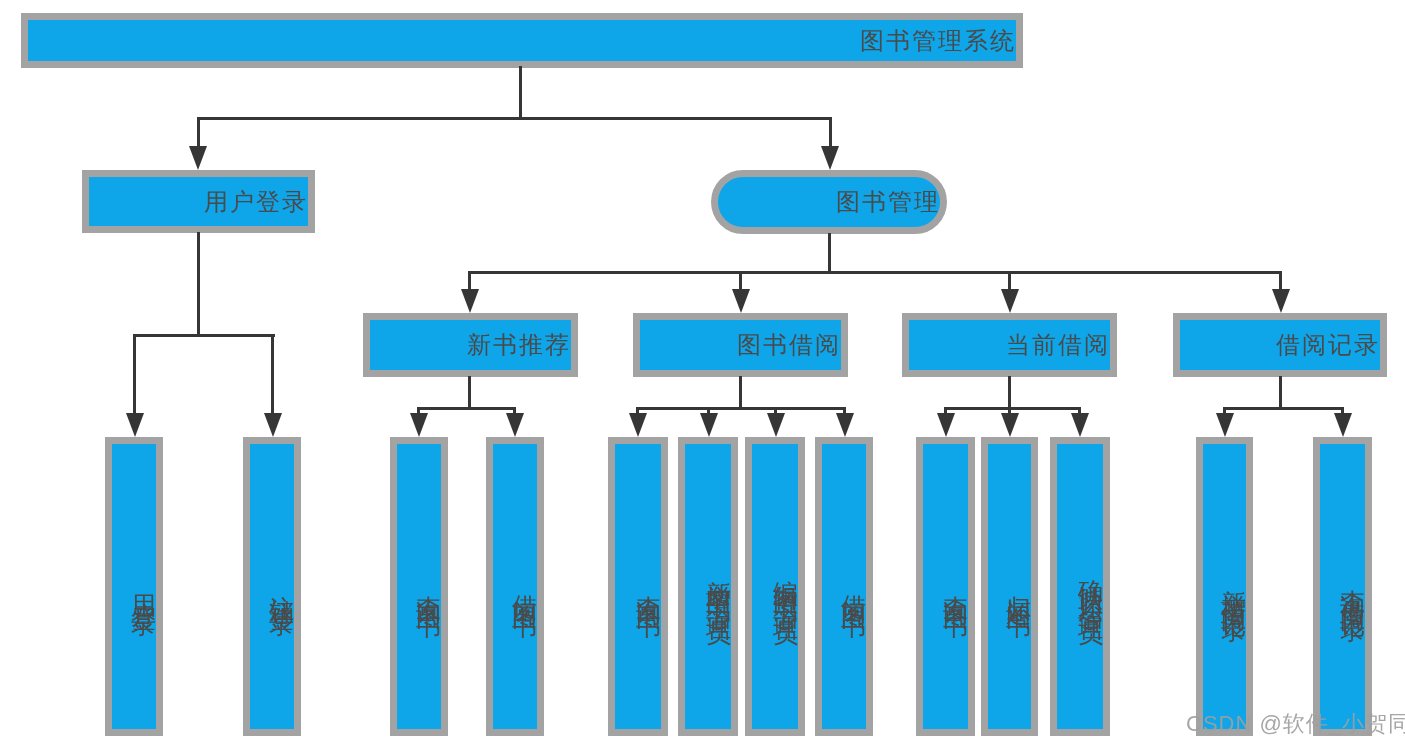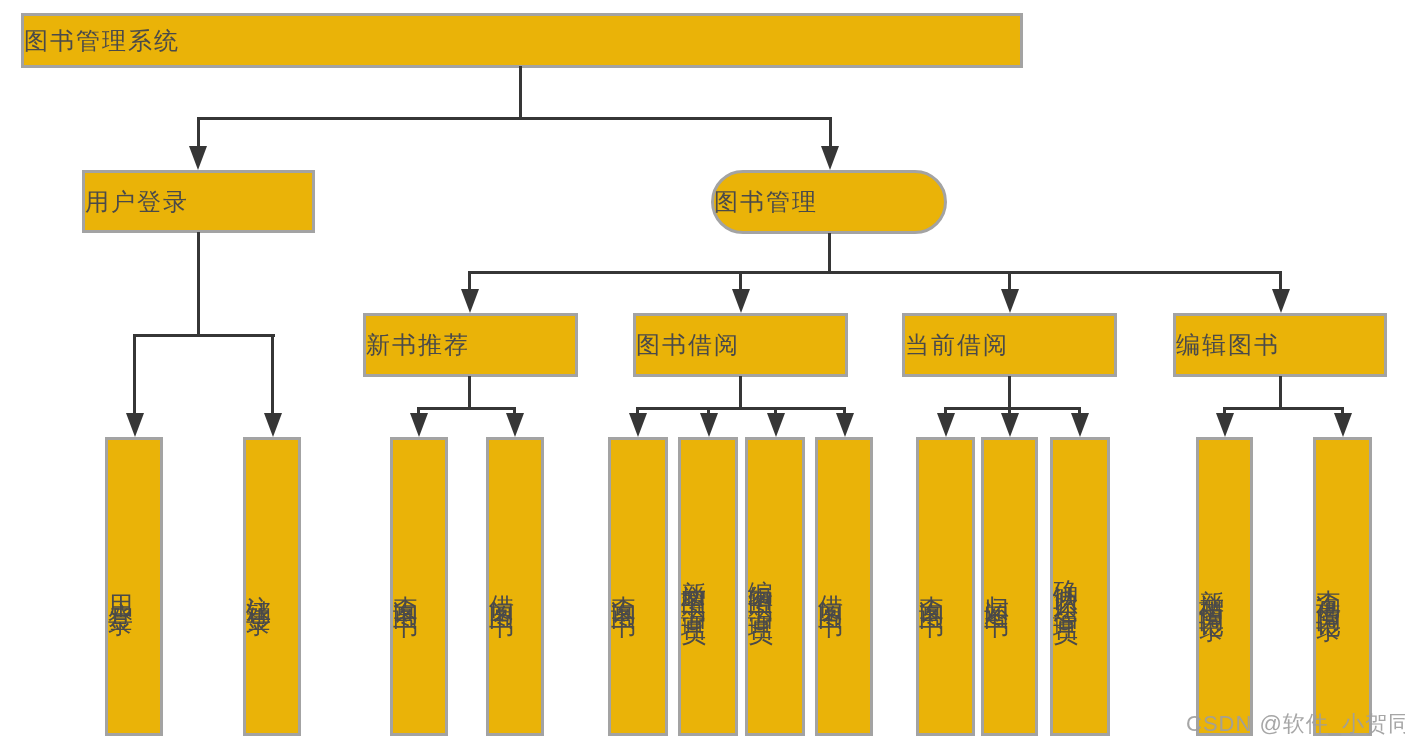--- a/index.html
+++ b/index.html
@@ -7,25 +7,25 @@
     position: relative;
     width: 1405px;
     height: 747px;
     background: #ffffff;
     font-family: "Liberation Sans", sans-serif;
     overflow: hidden;
   }
   .node {
     position: absolute;
     box-sizing: border-box;
-    border: 3px solid #a3a3a3;
-    background: #eab308;
+    border: 7px solid #a3a3a3;
+    background: #0ea5e9;
     display: flex;
     align-items: center;
-    justify-content: flex-start;
+    justify-content: flex-end;
     color: #4a4a4a;
   }
   .h-label {
     font-size: 24px;
     letter-spacing: 2px;
     white-space: nowrap;
     color: #4a4a4a;
   }
   .v-label {
     writing-mode: vertical-rl;
@@ -98,21 +98,21 @@
   <div class="node" style="left:633px; top:313px; width:215px; height:64px;">
     <span class="h-label">图书借阅</span>
   </div>
   <div class="node" style="left:363px; top:313px; width:215px; height:64px;">
     <span class="h-label">新书推荐</span>
   </div>
   <div class="node" style="left:902px; top:313px; width:215px; height:64px;font-family:Liberation Mono, monospace;">
     <span class="h-label">当前借阅</span>
   </div>
   <div class="node" style="left:1173px; top:313px; width:214px; height:64px;">
-    <span class="h-label">编辑图书</span>
+    <span class="h-label">借阅记录</span>
   </div>
 
   <div class="vl" style="left:468px; top:376px; height:33px;"></div>
   <div class="hl" style="left:418px; top:407px; width:98px;"></div>
   <div class="vl" style="left:417px; top:407px; height:10px;"></div>
   <div class="arrow" style="left:410px; top:413px;"></div>
   <div class="vl" style="left:513px; top:407px; height:10px;"></div>
   <div class="arrow" style="left:506px; top:413px;"></div>
 
   <div class="vl" style="left:739px; top:376px; height:33px;"></div>

